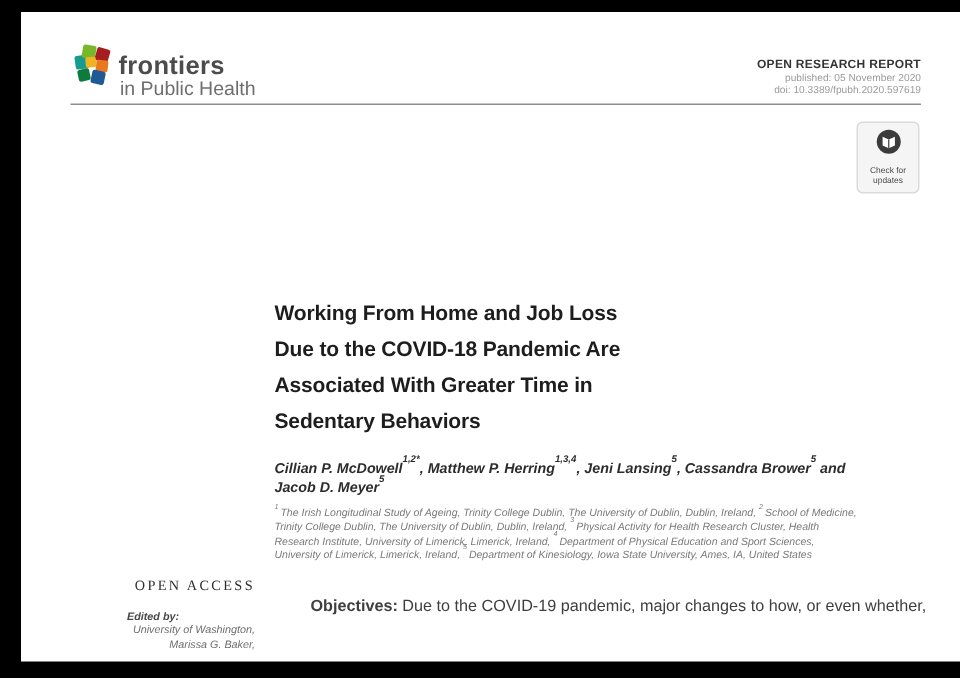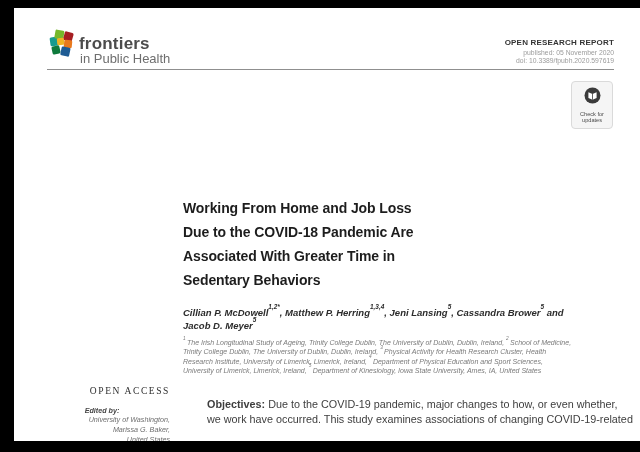--- a/index.html
+++ b/index.html
@@ -99,24 +99,22 @@
 
   <div class="affils">
     <div class="affil-line"><sup>1 </sup><span>The Irish Longitudinal Study of Ageing, Trinity College Dublin, The University of Dublin, Dublin, Ireland, </span><sup>2 </sup><span>School of Medicine,</span></div>
     <div class="affil-line"><span>Trinity College Dublin, The University of Dublin, Dublin, Ireland, </span><sup>3 </sup><span>Physical Activity for Health Research Cluster, Health</span></div>
     <div class="affil-line"><span>Research Institute, University of Limerick, Limerick, Ireland, </span><sup>4 </sup><span>Department of Physical Education and Sport Sciences,</span></div>
     <div class="affil-line"><span>University of Limerick, Limerick, Ireland, </span><sup>5 </sup><span>Department of Kinesiology, Iowa State University, Ames, IA, United States</span></div>
   </div>
 
   <div class="abstract">
     <div class="abstract-line"><span class="b">Objectives: </span><span>Due to the COVID-19 pandemic, major changes to how, or even whether,</span></div>
-    <div class="abstract-line"><span>we work have occurred. This study examines associations of changing COVID-19-related</span></div>
   </div>
 
   <div class="sidebar">
     <div class="open-access">OPEN ACCESS</div>
     <div class="edited-by">Edited by:</div>
     <div class="editor-line">University of Washington,</div>
     <div class="editor-line">Marissa G. Baker,</div>
-    <div class="editor-line">United States</div>
   </div>
 
 </div>
 
 </body></html>

